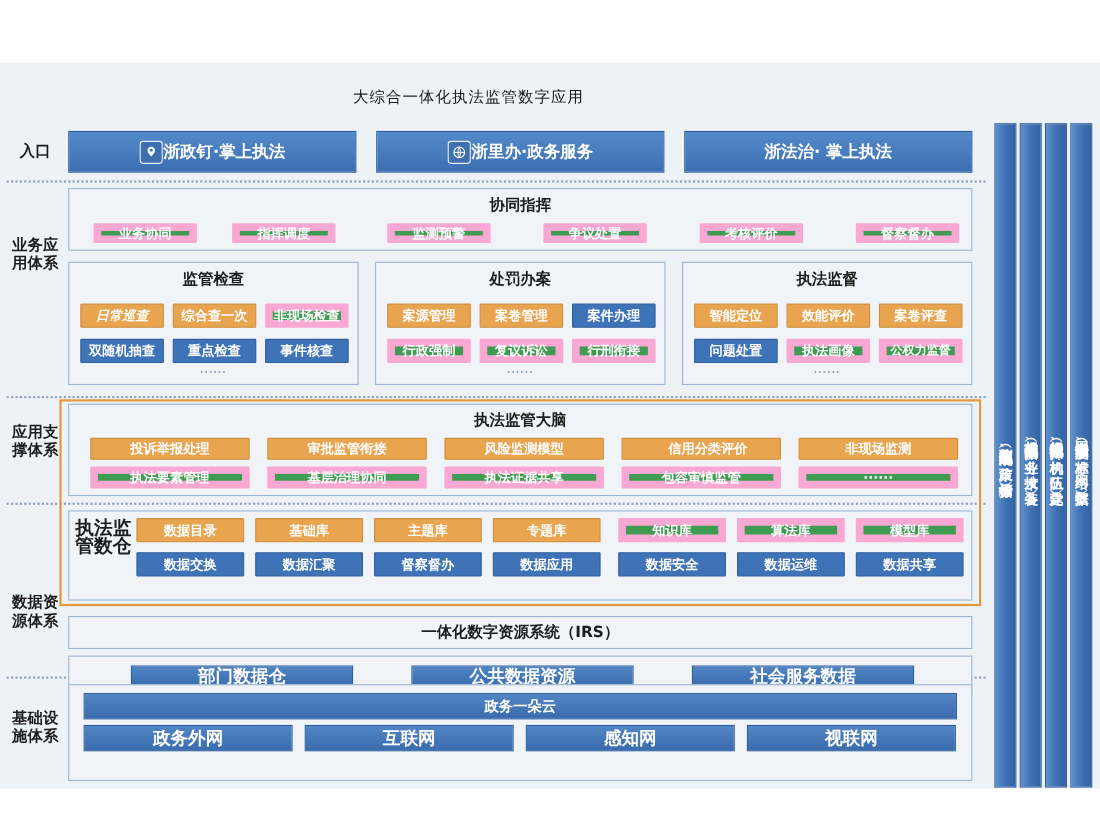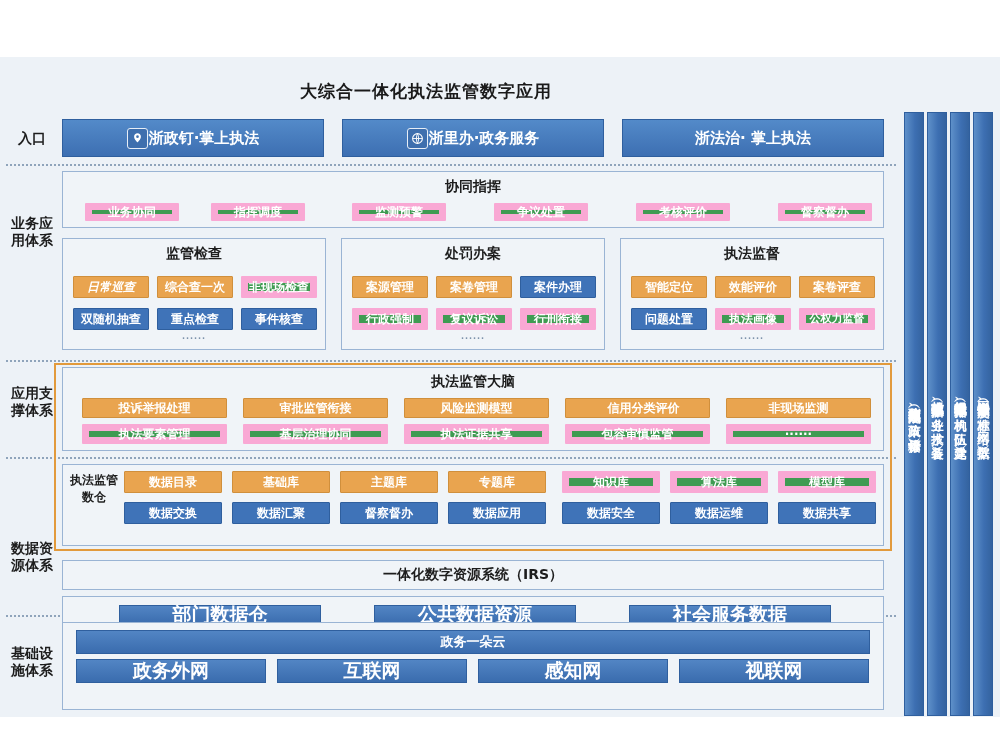--- a/index.html
+++ b/index.html
@@ -1,21 +1,21 @@
 <!DOCTYPE html>
 <html><head>
 <meta charset="utf-8">
 <style>
   html,body{margin:0;padding:0;background:#ffffff;}
   body{width:1000px;height:750px;overflow:hidden;
        font-family:"DejaVu Sans","Liberation Sans",sans-serif;}
   .canvas{position:absolute;left:0;top:0;width:1000px;height:750px;background:#ffffff;}
   .board{position:absolute;left:0;top:57px;width:1000px;height:660px;background:#edf2f7;}
   .title{position:absolute;left:0;top:80px;width:852px;text-align:center;
-         font-size:17px;font-weight:bold;color:#1a1a1a;letter-spacing:1px;}
+         font-size:14px;font-weight:normal;color:#1a1a1a;letter-spacing:1px;}
 
   
   .lcol{position:absolute;left:8px;width:48px;text-align:center;
         font-size:14px;font-weight:bold;color:#1d1d1d;line-height:17px;}
 
   
   .hsep{position:absolute;left:6px;width:890px;height:0;
         border-top:2px dotted #8fa4bb;}
 
   
@@ -45,24 +45,24 @@
         background:transparent;pointer-events:none;}
 
   .vbar{position:absolute;top:112px;width:20px;height:604px;
         background:linear-gradient(90deg,#5e90c9 0%,#3d6fb2 55%,#34639f 100%);
         border:1px solid #2f5f9e;box-sizing:border-box;
         color:#fff;font-size:12.5px;font-weight:bold;
         writing-mode:vertical-rl;text-orientation:upright;
         display:flex;align-items:center;justify-content:center;
         letter-spacing:0.5px;white-space:nowrap;overflow:hidden;}
 
-  .sublabel{position:absolute;font-size:12px;font-weight:bold;color:#1d1d1d;
+  .sublabel{position:absolute;font-size:17px;font-weight:bold;color:#1d1d1d;
             text-align:center;line-height:17px;}
   .wide{position:absolute;box-sizing:border-box;display:flex;align-items:center;
-        justify-content:center;color:#fff;font-size:19px;font-weight:bold;
+        justify-content:center;color:#fff;font-size:16px;font-weight:bold;
         background:linear-gradient(180deg,#5285c4 0%,#3a6cae 100%);border:1px solid #2f5f9e;}
 </style>
 </head>
 <body>
 
 <div class="canvas">
   <div class="board"></div>
 
   <div class="title">大综合一体化执法监管数字应用</div>
 

